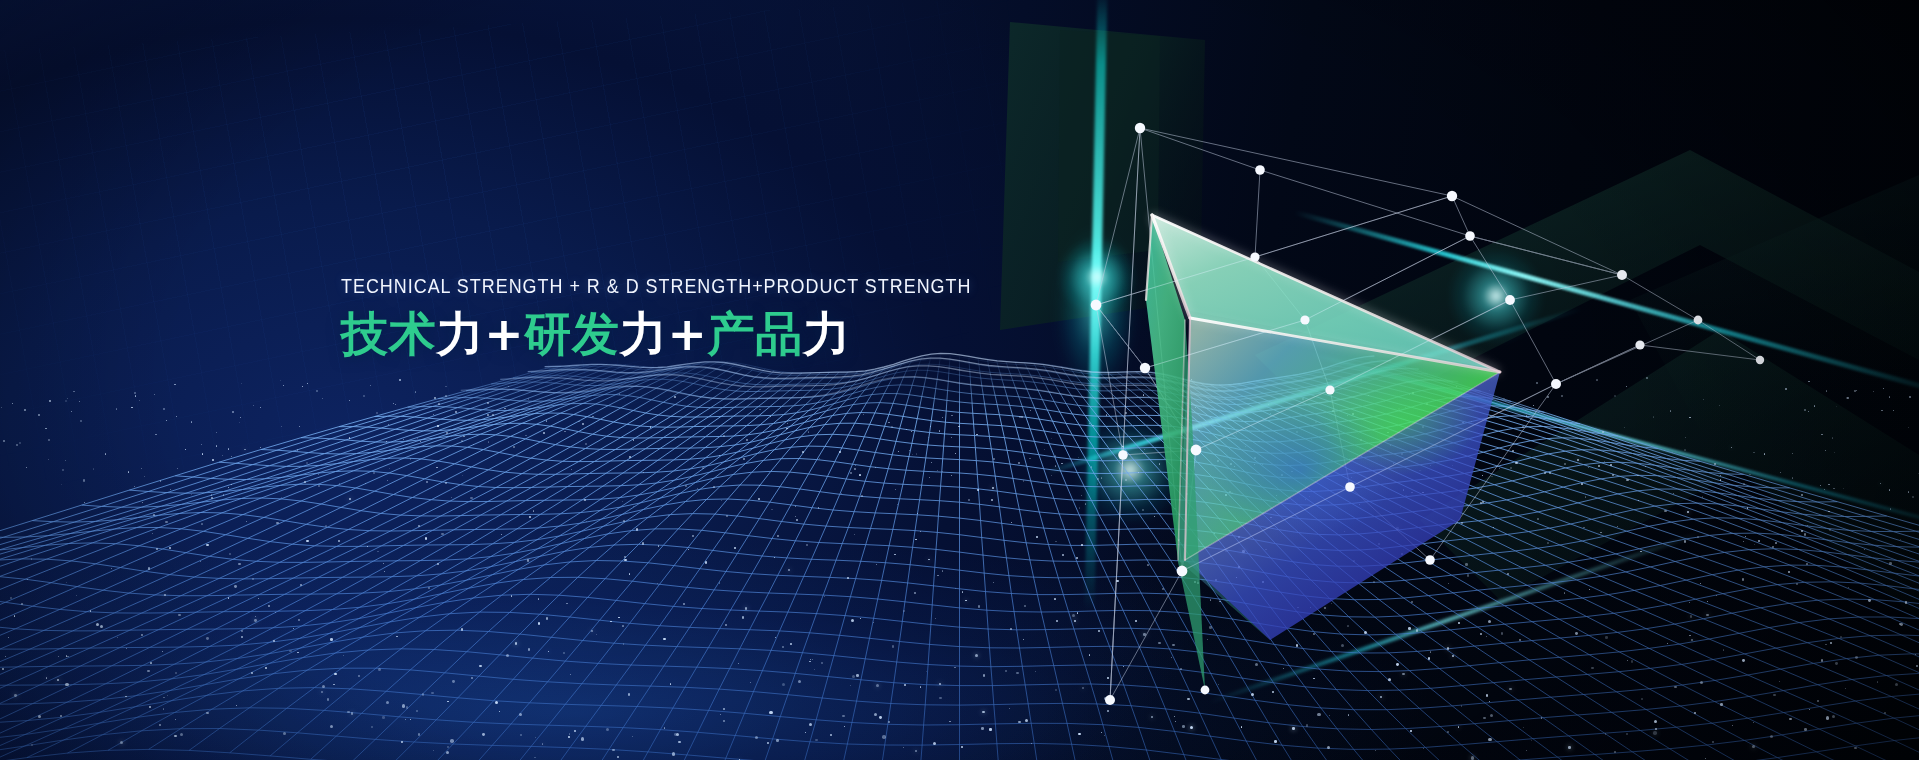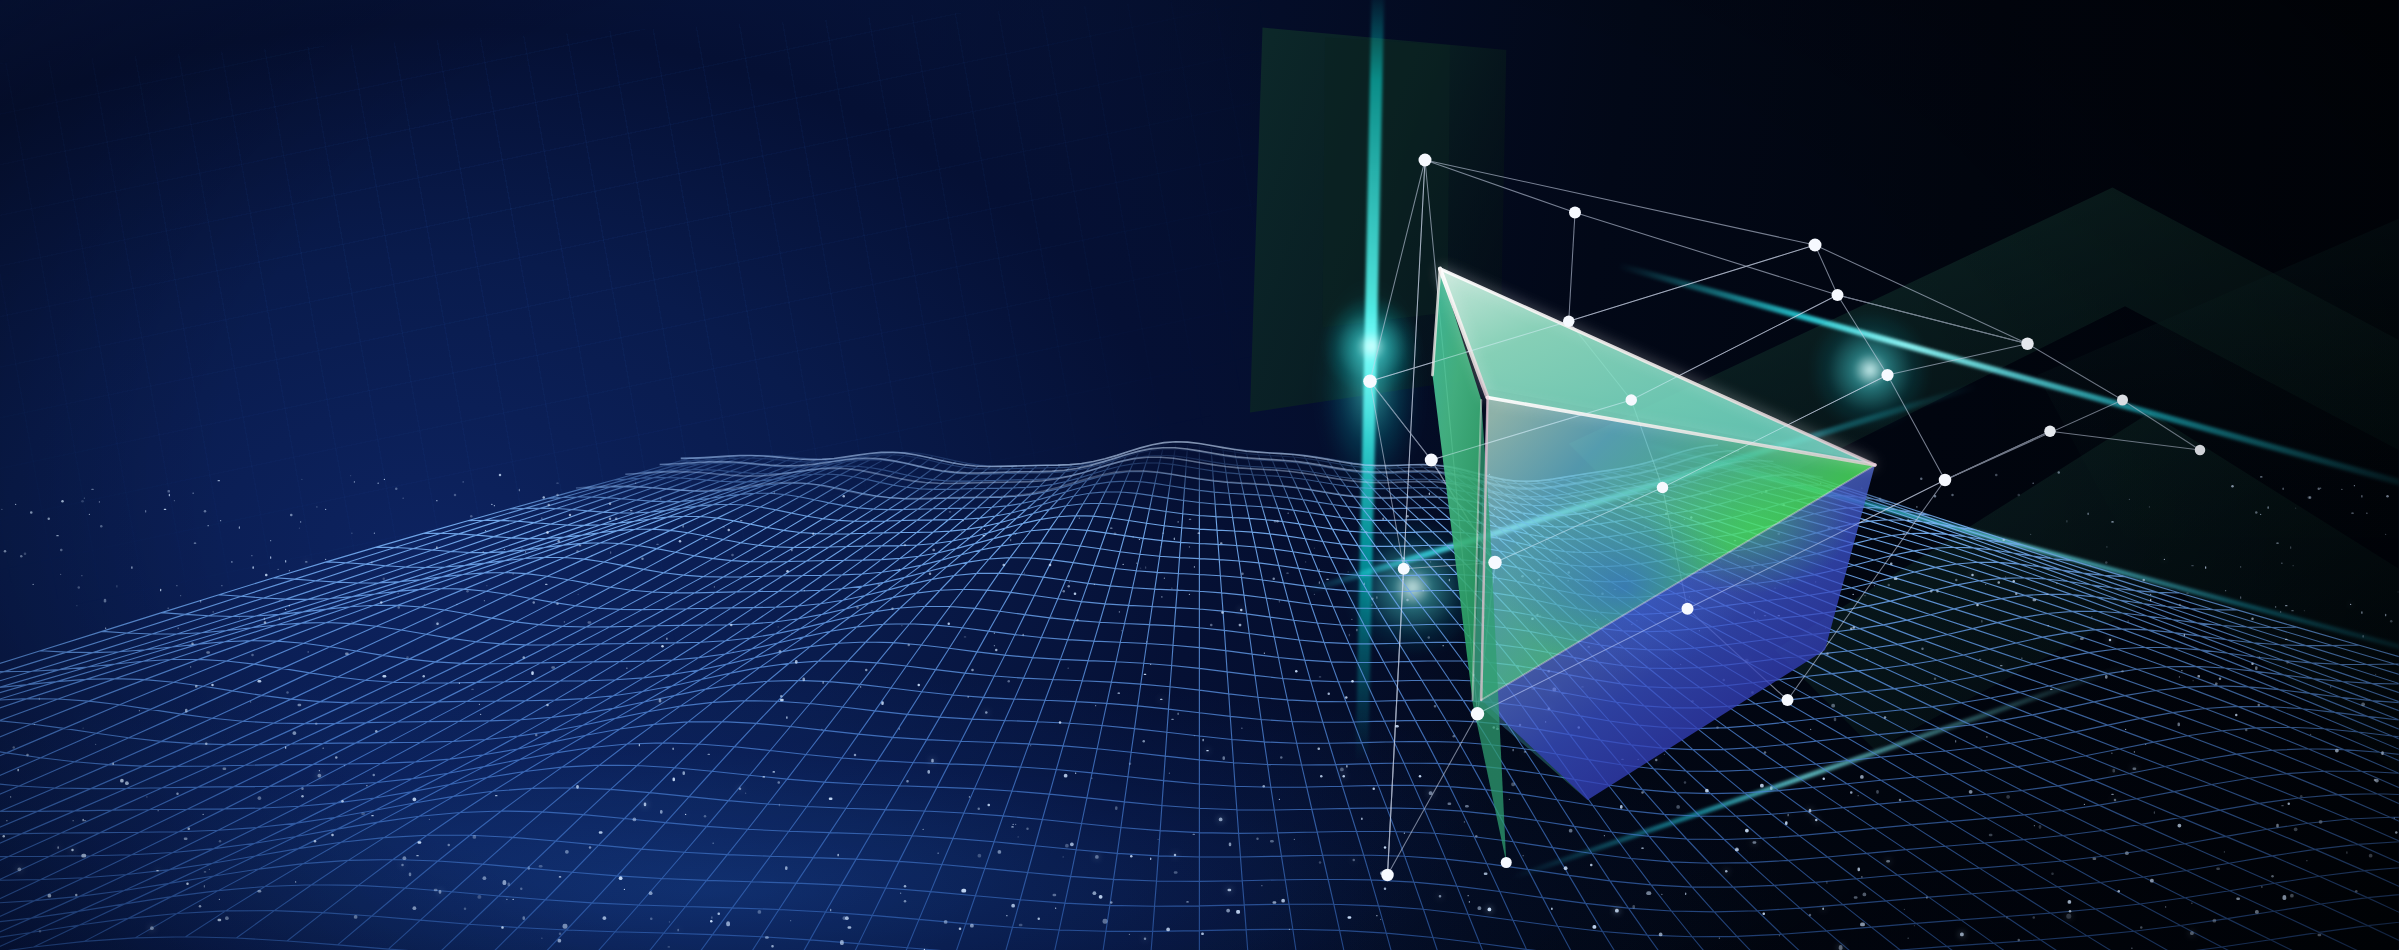--- a/index.html
+++ b/index.html
@@ -1293,15 +1293,21 @@
       <circle cx="1350" cy="487" r="4.8"></circle>
       <circle cx="1640" cy="345" r="4.6"></circle>
       <circle cx="1698" cy="320" r="4.4"></circle>
       <circle cx="1430" cy="560" r="4.8"></circle>
       <circle cx="1110" cy="700" r="5.0"></circle>
       <circle cx="1760" cy="360" r="4.2"></circle>
       <circle cx="1205" cy="690" r="4.4"></circle>
     </g>
   </svg>
 
+  <div class="text-block">
+    <div class="eyebrow">TECHNICAL STRENGTH + R &amp; D STRENGTH+PRODUCT STRENGTH</div>
+    <div class="headline">
+      <span class="hl-g">技术</span><span class="hl-w">力</span><span class="hl-w">+</span><span class="hl-g">研发</span><span class="hl-w">力</span><span class="hl-w">+</span><span class="hl-g">产品</span><span class="hl-w">力</span>
+    </div>
+  </div>
 
   <div class="layer vignette"></div>
 </div>
 
 </body></html>

